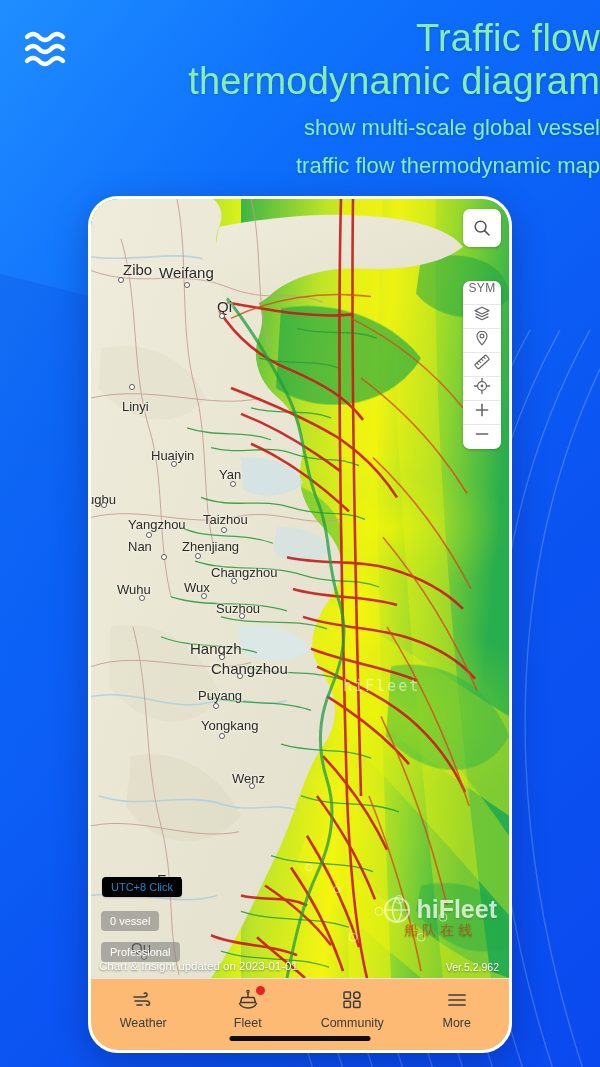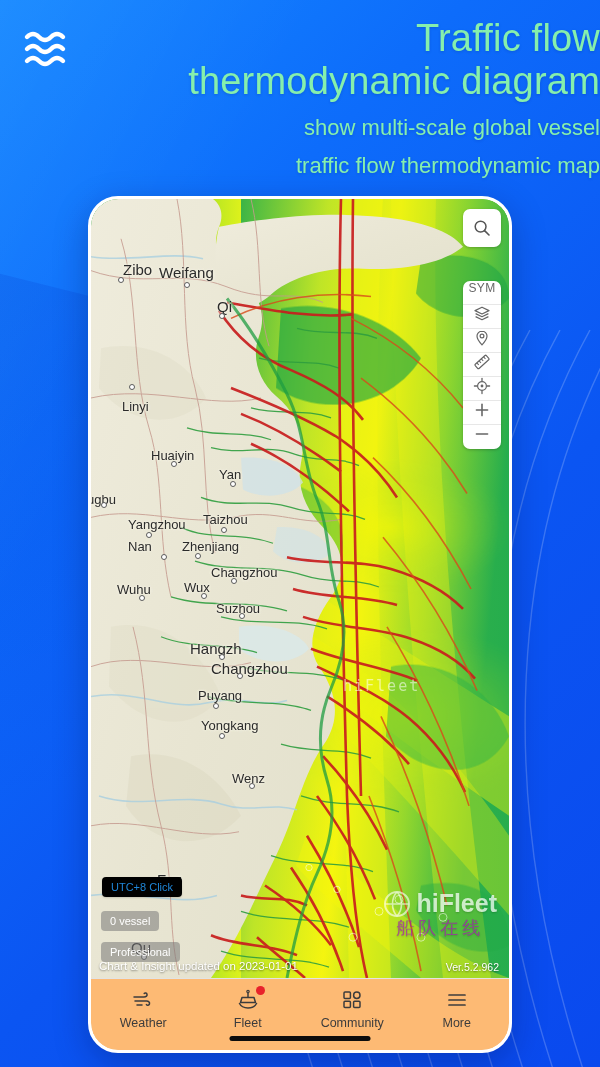--- a/index.html
+++ b/index.html
@@ -85,21 +85,21 @@
     text-align:center; pointer-events:none;
     opacity:.72;
   }
   .watermark-logo .wl-row { display:flex; align-items:center; gap:5px; }
   .wl-mark { width:28px; height:28px; }
   .wl-text {
     font-size:25px; color:#ffffff; font-weight:600;
     text-shadow:0 1px 2px rgba(0,60,0,.35);
   }
   .wl-cn {
-    font-size:18px; color:#a21caf; letter-spacing:4px; margin-top:-2px;
+    font-size:14px; color:#c2410c; letter-spacing:4px; margin-top:-2px;
     text-shadow:0 1px 2px rgba(0,60,0,.35);
   }
 
   
   .city {
     position:absolute;
     font-size:13px; color:#2b2b2b; white-space:nowrap;
     text-shadow:0 0 3px #f3f0e2,0 0 3px #f3f0e2,0 0 3px #f3f0e2;
     pointer-events:none;
   }

